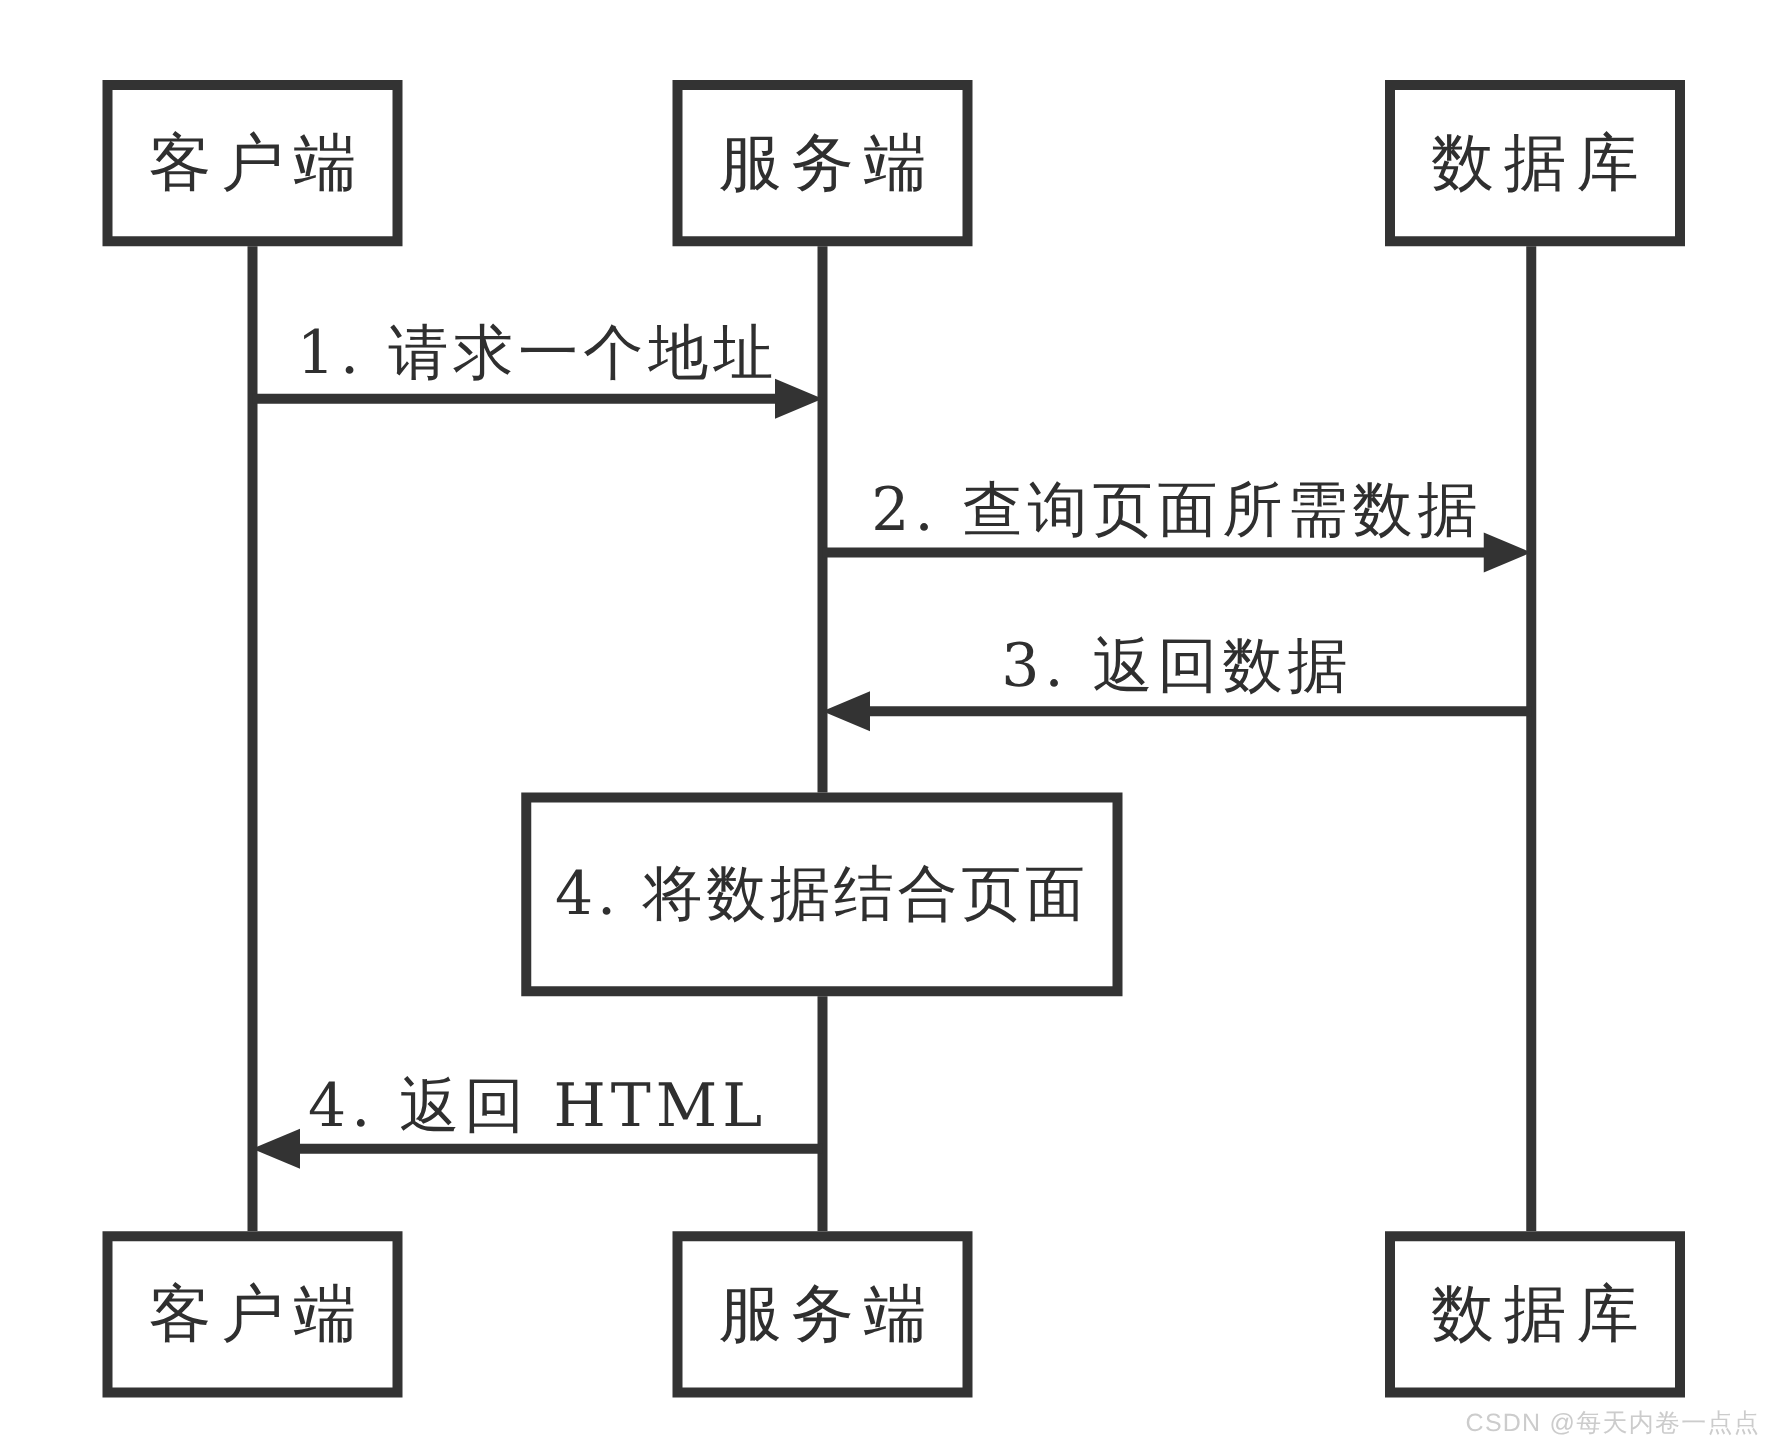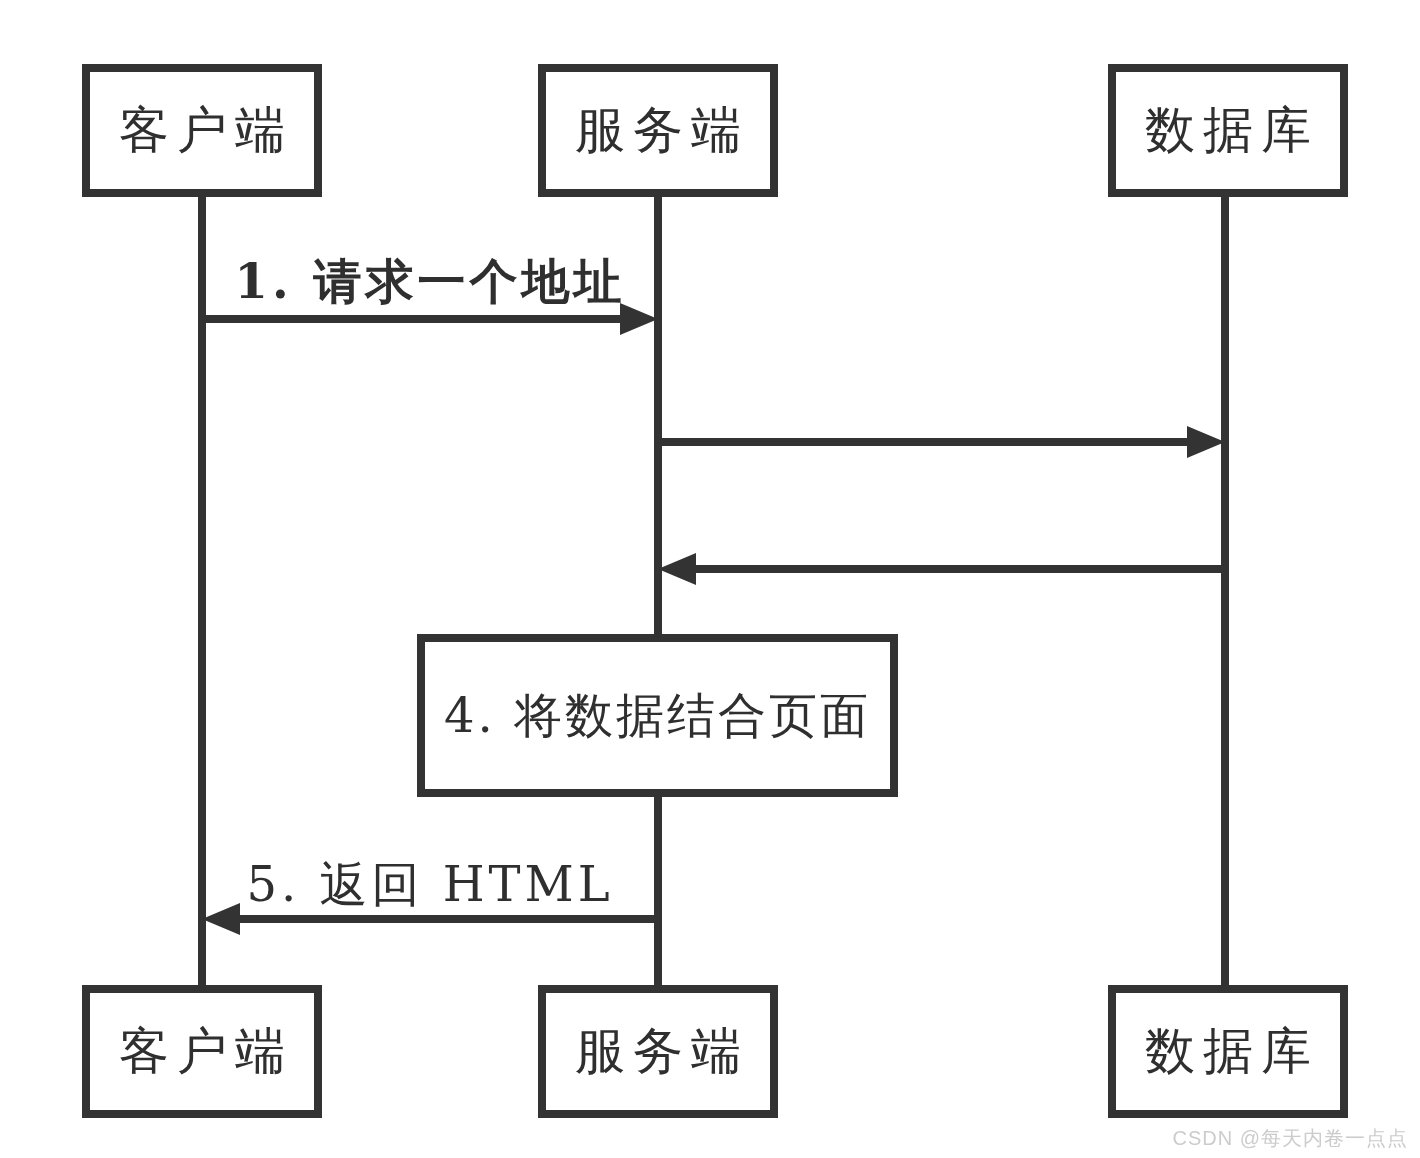--- a/index.html
+++ b/index.html
@@ -107,35 +107,37 @@
   <div class="actor-box" style="left:82px; top:64px;">
     <span class="actor-label">客户端</span>
   </div>
   <div class="actor-box" style="left:538px; top:64px;">
     <span class="actor-label">服务端</span>
   </div>
   <div class="actor-box" style="left:1108px; top:64px;">
     <span class="actor-label">数据库</span>
   </div>
 
-  <div class="msg-label" style="left:202px; top:250px; width:456px;font-weight:bold;">1. 请求一个地址</div>
+  <div class="msg-label" style="left:202px; top:250px; width:456px;">1. 请求一个地址</div>
   <div class="msg-line" style="left:202px; top:315px; width:424px;"></div>
   <div class="arrow-right" style="left:620px; top:303px;"></div>
 
+  <div class="msg-label" style="left:658px; top:376px; width:567px;">2. 查询页面所需数据</div>
   <div class="msg-line" style="left:658px; top:438px; width:533px;"></div>
   <div class="arrow-right" style="left:1187px; top:426px;"></div>
 
+  <div class="msg-label" style="left:658px; top:501px; width:567px;">3. 返回数据</div>
   <div class="msg-line" style="left:692px; top:565px; width:533px;"></div>
   <div class="arrow-left" style="left:658px; top:553px;"></div>
 
   <div class="process-box" style="left:417px; top:634px; width:481px; height:163px;">
     <div>4. 将数据结合页面</div>
   </div>
 
-  <div class="msg-label" style="left:202px; top:853px; width:456px;">5. 返回 HTML</div>
+  <div class="msg-label" style="left:202px; top:853px; width:456px;">4. 返回 HTML</div>
   <div class="msg-line" style="left:236px; top:915px; width:422px;"></div>
   <div class="arrow-left" style="left:202px; top:903px;"></div>
 
   <div class="actor-box" style="left:82px; top:985px;">
     <span class="actor-label">客户端</span>
   </div>
   <div class="actor-box" style="left:538px; top:985px;">
     <span class="actor-label">服务端</span>
   </div>
   <div class="actor-box" style="left:1108px; top:985px;">

